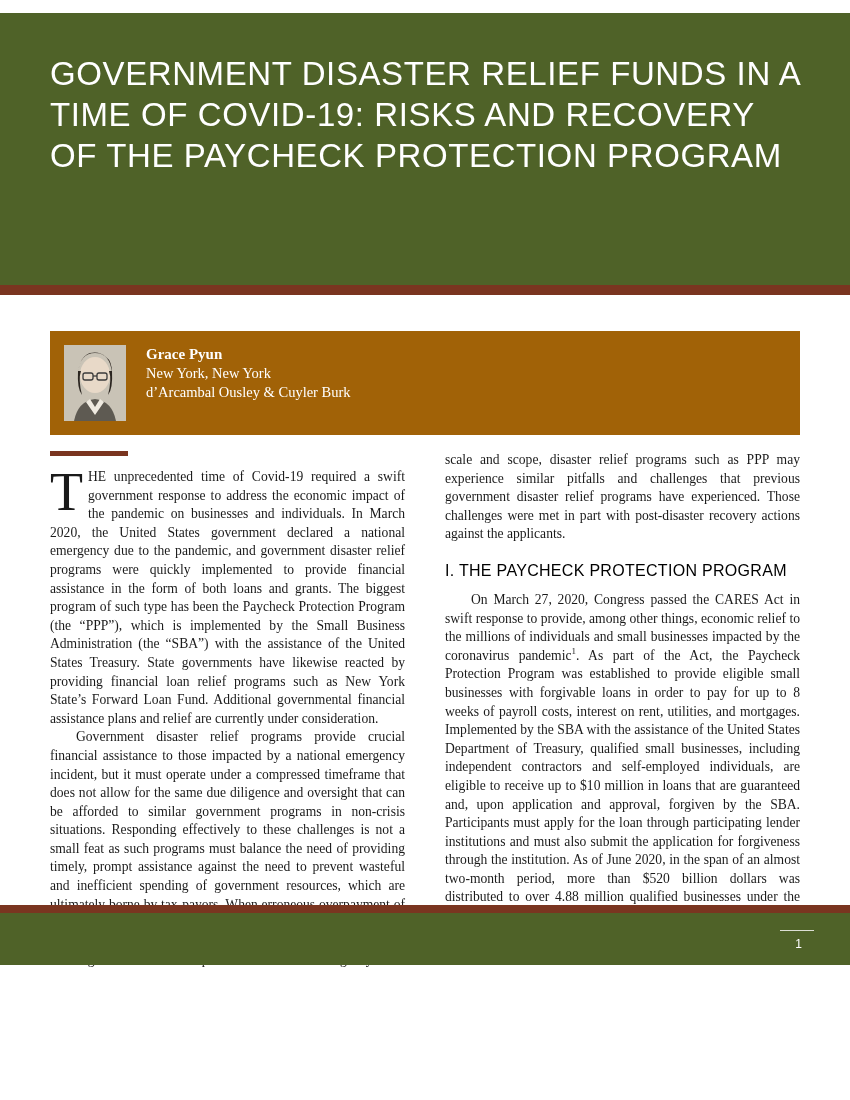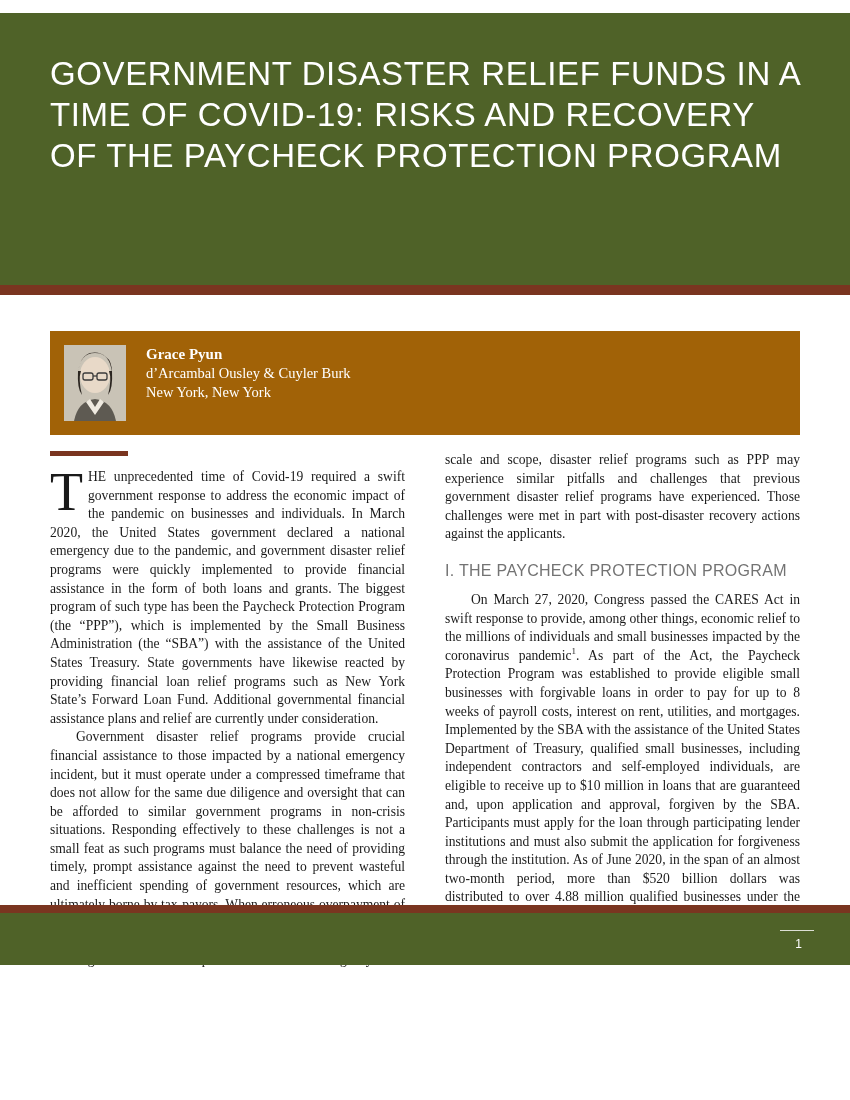--- a/index.html
+++ b/index.html
@@ -137,21 +137,21 @@
   .dropcap {
     float: left;
     font-family: "Liberation Serif", serif;
     font-size: 54px;
     line-height: 44px;
     padding: 2px 5px 0 0;
     color: #1a1a1a;
   }
 
   .section-head {
-    color: #737373;
+    color: #000000;
     font-family: "Liberation Sans", sans-serif;
     font-size: 16px;
     line-height: 21px;
     margin: 16px 0 10px 0;
     letter-spacing: 0.3px;
   }
   sup { font-size: 9px; vertical-align: super; line-height: 0; }
 
   
   .footer-band {
@@ -209,22 +209,22 @@
         <path d="M48 26 Q49 44 44 50 Q48 34 45 26 Z" fill="#2b2520"></path>
         <rect x="19" y="28" width="10" height="7" rx="2" fill="none" stroke="#3a3a3a" stroke-width="1.3"></rect>
         <rect x="33" y="28" width="10" height="7" rx="2" fill="none" stroke="#3a3a3a" stroke-width="1.3"></rect>
         <line x1="29" y1="31" x2="33" y2="31" stroke="#3a3a3a" stroke-width="1.3"></line>
         <path d="M10 76 Q14 56 31 54 Q48 56 52 76 Z" fill="#5e5a52"></path>
         <path d="M26 54 L31 62 L36 54 L40 57 L31 70 L22 57 Z" fill="#efeae0"></path>
       </svg>
     </div>
     <div class="author-info">
       <div class="author-name">Grace Pyun</div>
+      <div>New York, New York</div>
       <div>d’Arcambal Ousley &amp; Cuyler Burk</div>
-      <div>New York, New York</div>
     </div>
   </div>
 
   <div class="body-wrap">
 
     <div class="col col-left">
       <div class="top-rule"></div>
       <p class="dropcap-para"><span class="dropcap">T</span><span>HE unprecedented time of Covid-19 required a swift government response to address the economic impact of the pandemic on businesses and individuals.  In March 2020, the United States government declared a national emergency due to the pandemic, and government disaster relief programs were quickly implemented to provide financial assistance in the form of both loans and grants.  The biggest program of such type has been the Paycheck Protection Program (the “PPP”), which is implemented by the Small Business Administration (the “SBA”) with the assistance of the United States Treasury.  State governments have likewise reacted by providing financial loan relief programs such as New York State’s Forward Loan Fund.    Additional governmental financial assistance plans and relief are currently under consideration.</span></p>
       <p class="para">Government disaster relief programs provide crucial financial assistance to those impacted by a national emergency incident, but it must operate under a compressed timeframe that does not allow for the same due diligence and oversight that can be afforded to similar government programs in non-crisis situations.  Responding effectively to these challenges is not a small feat as such programs must balance the need of providing timely, prompt assistance against the need to prevent wasteful and inefficient spending of government resources, which are ultimately borne by tax-payors.  When erroneous overpayment of disaster relief funds is identified, the government disaster fund program may initiate recovery actions against fund recipients.  Although Covid-19 is an unprecedented kind of emergency in its</p>
     </div>

